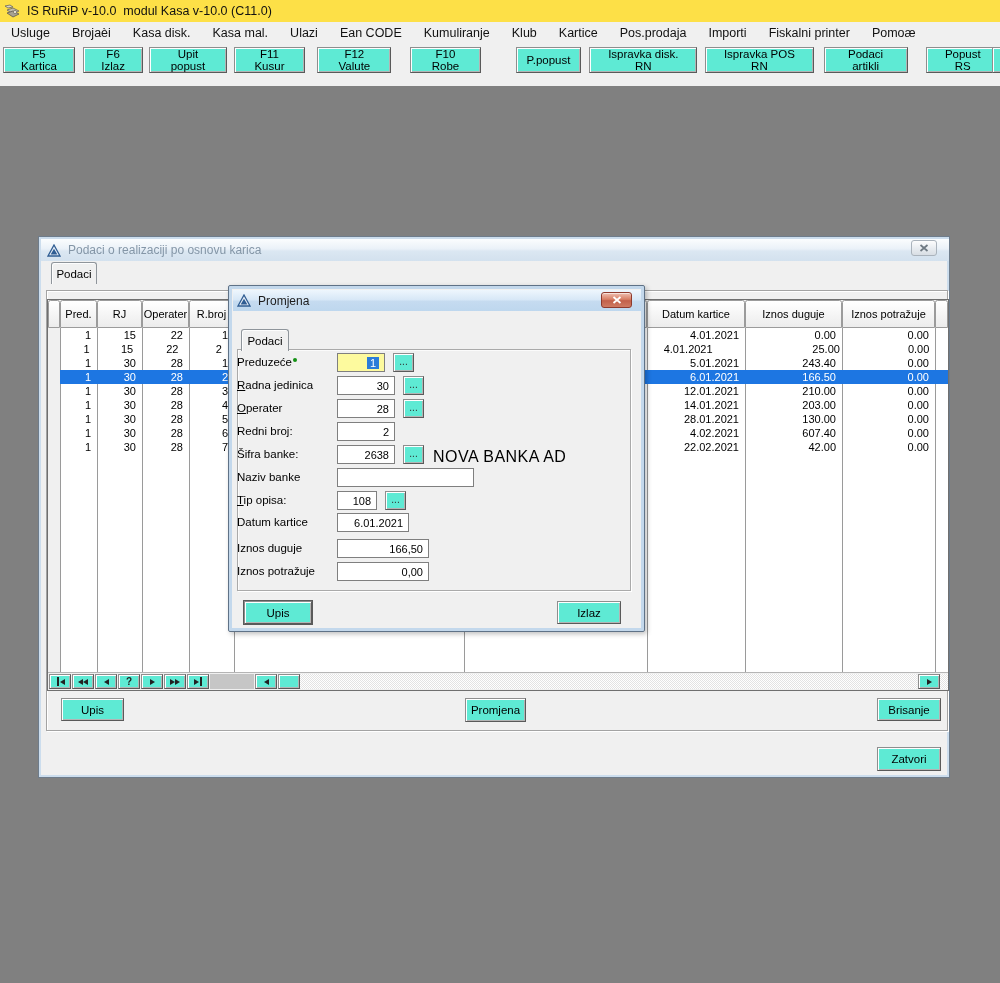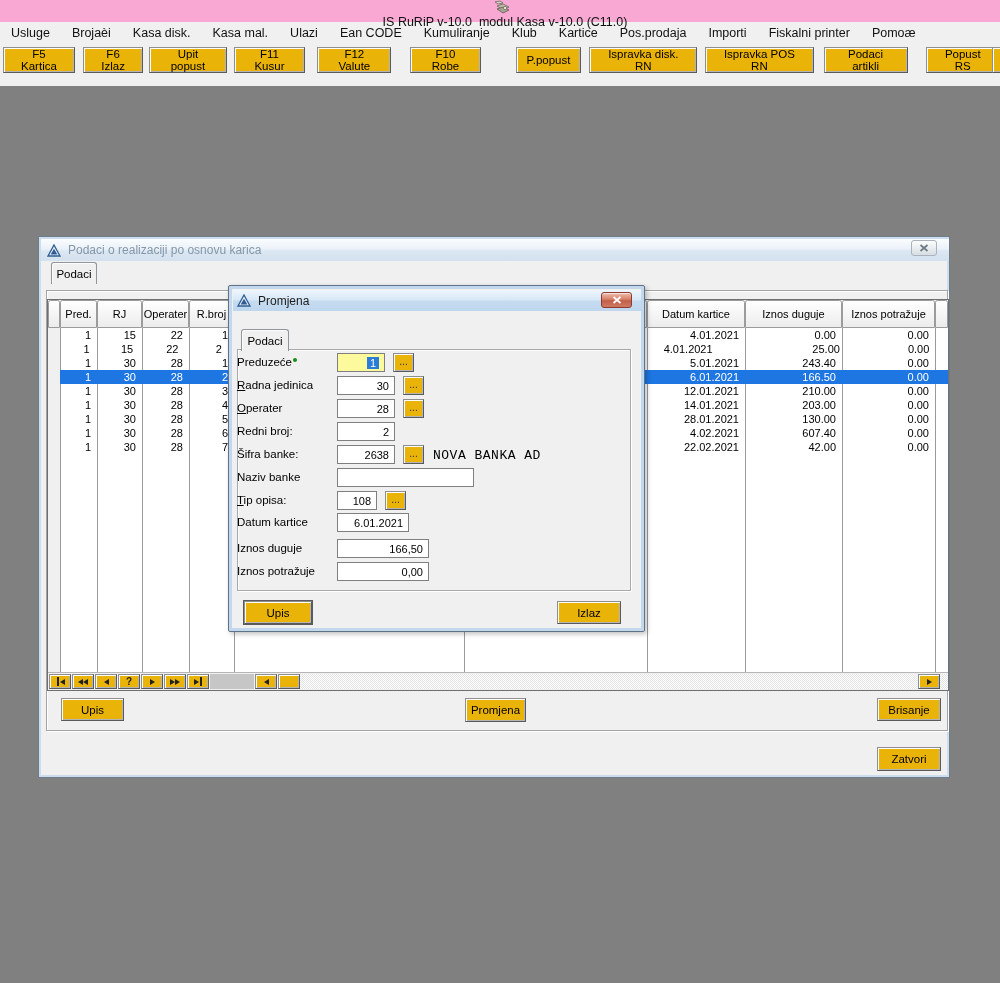--- a/index.html
+++ b/index.html
@@ -4,27 +4,27 @@
 <style>
   html,body{margin:0;padding:0;}
   body{
     width:1000px;height:983px;position:relative;overflow:hidden;
     background:#808080;
     font-family:"Liberation Sans","DejaVu Sans",sans-serif;
     -webkit-font-smoothing:antialiased;
   }
   
   .topbar{position:absolute;top:0;left:0;width:1000px;height:86px;background:#f0f0f0;}
-  .app-titlebar{height:22px;display:flex;align-items:center;padding-left:4px;background:#f9a8d4;flex-direction:column;}
+  .app-titlebar{height:22px;display:flex;align-items:center;padding-left:4px;background:#fde047;}
   .app-title{font-size:12.5px;color:#111;white-space:pre;margin-left:6px;}
   .menubar{height:22px;display:flex;align-items:center;font-size:12.5px;color:#111;background:#f0f0f0;}
   .menu-item{padding:3px 11px;cursor:default;}
   .toolbar{height:34px;position:relative;display:flex;align-items:flex-start;padding-top:3px;}
   .b3d{
-    background:#eab308;
+    background:#5eead4;
     border:1px solid;border-color:#8e8e8e #5a5a5a #5a5a5a #8e8e8e;
     box-shadow:inset 1px 1px 0 #ffffff,inset -1px -1px 0 #b4b4b4;
     cursor:default;box-sizing:border-box;
   }
   .tbtn{height:26px;font-size:11.5px;padding:0 10px;display:flex;align-items:center;justify-content:center;color:#000;font-family:inherit;}
   .tbtn-partial{position:absolute;left:992px;top:3px;width:14px;height:26px;}
   
   .desktop{position:absolute;top:86px;left:0;width:1000px;height:897px;background:#808080;}
   
   .window{
@@ -116,21 +116,21 @@
   .req-dot{display:inline-block;width:4px;height:4px;border-radius:50%;background:#149114;vertical-align:4px;margin-left:1px;}
   .fld-input{
     position:absolute;height:19px;background:#fff;border:1px solid #7f7f7f;
     font-size:11px;color:#000;text-align:right;padding:0 5px 0 2px;box-sizing:border-box;
     display:flex;align-items:center;justify-content:flex-end;
   }
   .fld-input.left{justify-content:flex-start;}
   .fld-input.yellow{background:#fdfa9e;}
   .selmark{background:#2b7cd9;color:#fff;padding:0 3px;}
   .browse{position:absolute;width:21px;height:19px;font-size:10px;display:flex;align-items:flex-end;justify-content:center;padding-bottom:4px;color:#333;}
-  .fld-suffix{position:absolute;font-size:13px;color:#000;letter-spacing:.5px;white-space:nowrap;font-family:Liberation Mono, monospace;}
+  .fld-suffix{position:absolute;font-size:16px;color:#000;letter-spacing:.5px;white-space:nowrap;}
   .dbtn{position:absolute;font-size:11.5px;display:flex;align-items:center;justify-content:center;}
   .dbtn.default{outline:1px solid #5a5a5a;}
 </style>
 </head>
 <body>
 
 <div class="topbar">
   <div class="app-titlebar">
     <span style="display:flex;">
       <svg width="17" height="15" viewBox="0 0 17 15">

